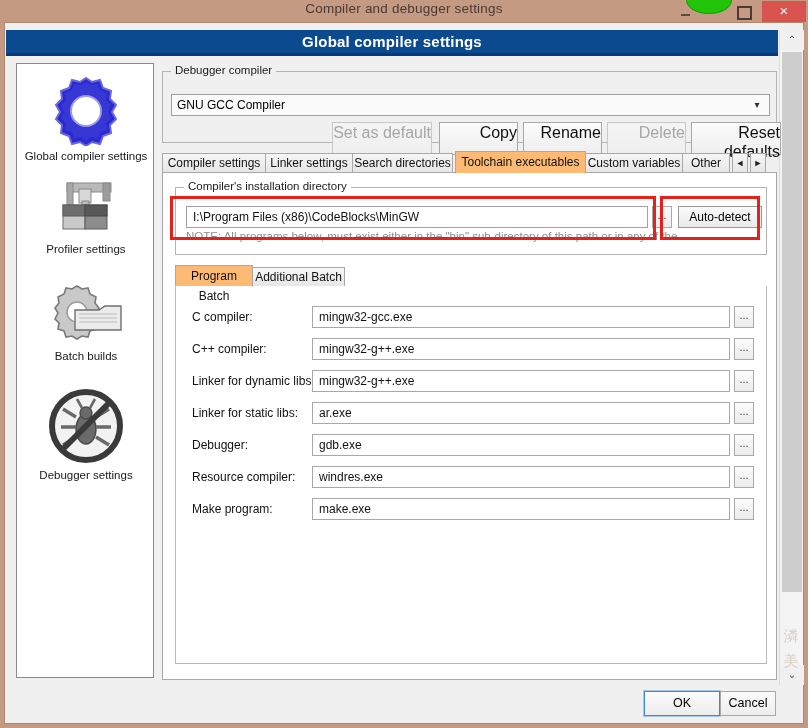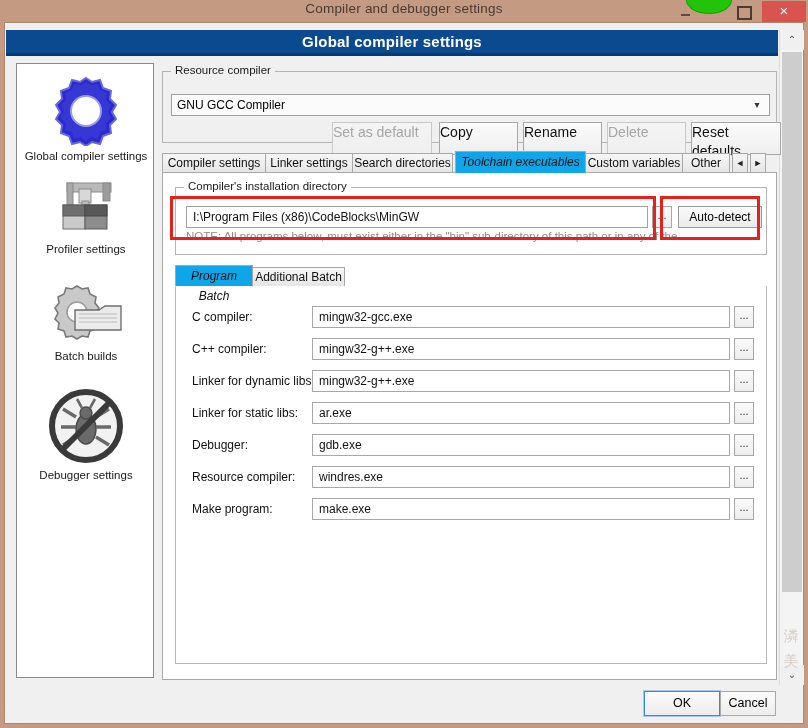--- a/index.html
+++ b/index.html
@@ -143,21 +143,21 @@
   }
   #combo-arrow {
     position: absolute; right: 4px; top: 0; width: 16px; height: 20px;
     text-align: center; line-height: 20px; font-size: 10px; color: #333;
   }
 
   .btn {
     position: absolute; height: 33px;
     background: linear-gradient(#fbfbfb, #eeeeee);
     border: 1px solid #a8a8a8;
-    font-size: 14px; text-align: left; line-height: 19px;
+    font-size: 16px; text-align: right; line-height: 19px;
     color: #111;
   }
   .btn.disabled { color: #a6a6a6; border-color: #c8c8c8;
     background: linear-gradient(#f4f4f4,#efefef); }
 
   #btn-setdefault { left: 169px; top: 50px; width: 100px; }
   #btn-copy       { left: 276px; top: 50px; width: 79px; }
   #btn-rename     { left: 360px; top: 50px; width: 79px; }
   #btn-delete     { left: 444px; top: 50px; width: 79px; }
   #btn-resetdef   { left: 528px; top: 50px; width: 90px; }
@@ -168,23 +168,22 @@
   }
   .tab {
     position: absolute; top: 2px; height: 20px;
     background: linear-gradient(#f6f6f6,#e6e6e6);
     border: 1px solid #a8a8a8;
     font-size: 12px; line-height: 18px; text-align: center;
     color: #111;
   }
   .tab.active {
     top: 0; height: 23px; line-height: 20px;
-    background: #0ea5e9; border-bottom-color: #ffffff;
+    background: #fdba74; border-bottom-color: #ffffff;
     z-index: 3;
-    font-style: italic;
   }
   .tabnav {
     position:absolute; top:2px; width:16px; height:20px;
     background: linear-gradient(#f6f6f6,#e6e6e6);
     border:1px solid #a8a8a8;
     font-size:9px; line-height:18px; text-align:center; color:#222;
   }
 
   
   #tabpage {
@@ -359,21 +358,21 @@
           <line x1="15" y1="63" x2="63" y2="15" stroke="#3a3a3a" stroke-width="6"></line>
         </svg>
         <div class="side-label">Debugger settings</div>
       </div>
 
     </div>
 
     <div id="rightpane">
 
       <div class="groupbox" id="gb-selected">
-        <div class="gb-title">Resource compiler</div>
+        <div class="gb-title">Debugger compiler</div>
 
         <div id="combo-compiler">
           <span>GNU GCC Compiler</span>
           <span id="combo-arrow">▾</span>
         </div>
 
         <div class="btn disabled" id="btn-setdefault">Set as default</div>
         <div class="btn" id="btn-copy">Copy</div>
         <div class="btn" id="btn-rename">Rename</div>
         <div class="btn disabled" id="btn-delete">Delete</div>

